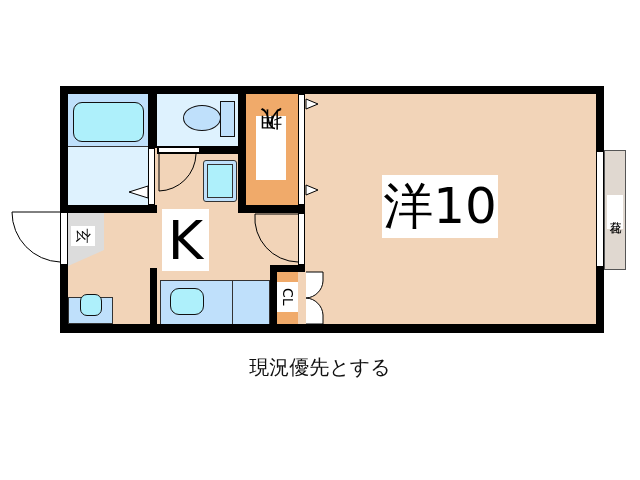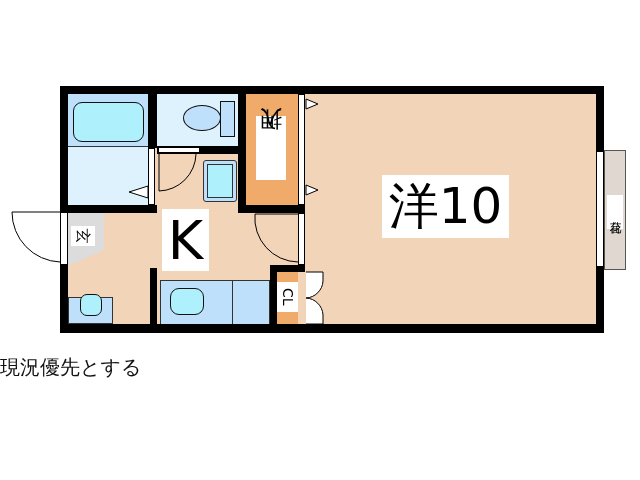--- a/index.html
+++ b/index.html
@@ -2,21 +2,21 @@
 <html><head>
 <meta charset="utf-8">
 <style>
   html,body{margin:0;padding:0;background:#ffffff;}
   body{width:640px;height:480px;position:relative;overflow:hidden;font-family:"DejaVu Sans","Liberation Sans",sans-serif;}
   .abs{position:absolute;box-sizing:border-box;}
   .wall{background:#000;}
   .floor{background:#f2d4b8;}
   .label-box{background:#fff;display:flex;align-items:center;justify-content:center;color:#000;}
   .fixture{background:#aef0fb;border:1.5px solid #111;border-radius:9px;}
-  .caption{position:absolute;left:0;width:640px;top:354px;text-align:left;font-size:20px;color:#111;}
+  .caption{position:absolute;left:0;width:640px;top:354px;text-align:center;font-size:20px;color:#111;}
 </style>
 </head>
 <body>
 
 <div class="abs floor" style="left:66px;top:92px;width:532px;height:234px;"></div>
 
 <div class="abs" style="left:68px;top:94px;width:80px;height:111px;background:#def2fe;"></div>
 <div class="abs" style="left:68px;top:94px;width:80px;height:53px;background:#bfe0fb;border-bottom:1px solid #333;"></div>
 <div class="abs fixture" style="left:73px;top:102px;width:71px;height:40px;"></div>
 <svg class="abs" style="left:128px;top:184px;" width="22" height="16">
@@ -85,15 +85,15 @@
 <div class="abs wall" style="left:148px;top:94px;width:9px;height:54px;"></div>
 <div class="abs wall" style="left:68px;top:205px;width:89px;height:8px;"></div>
 <div class="abs wall" style="left:238px;top:94px;width:8px;height:119px;"></div>
 <div class="abs wall" style="left:238px;top:205px;width:67px;height:8px;"></div>
 <div class="abs wall" style="left:298px;top:265px;width:7px;height:7px;"></div>
 
 <div class="abs" style="left:596px;top:152px;width:8px;height:114px;background:#fff;border-left:1px solid #000;border-right:1px solid #000;"></div>
 <div class="abs" style="left:604px;top:150px;width:22px;height:120px;background:#e0d8d0;border:1px solid #555;"></div>
 <div class="abs label-box" style="left:607px;top:195px;width:16px;height:34px;font-size:12px;writing-mode:vertical-rl;">花台</div>
 
-<div class="abs label-box" style="left:382px;top:175px;width:127px;height:63px;font-size:50px;">洋10</div>
+<div class="abs label-box" style="left:382px;top:175px;width:116px;height:63px;font-size:50px;">洋10</div>
 
 <div class="caption">現況優先とする</div>
 
 </body></html>

